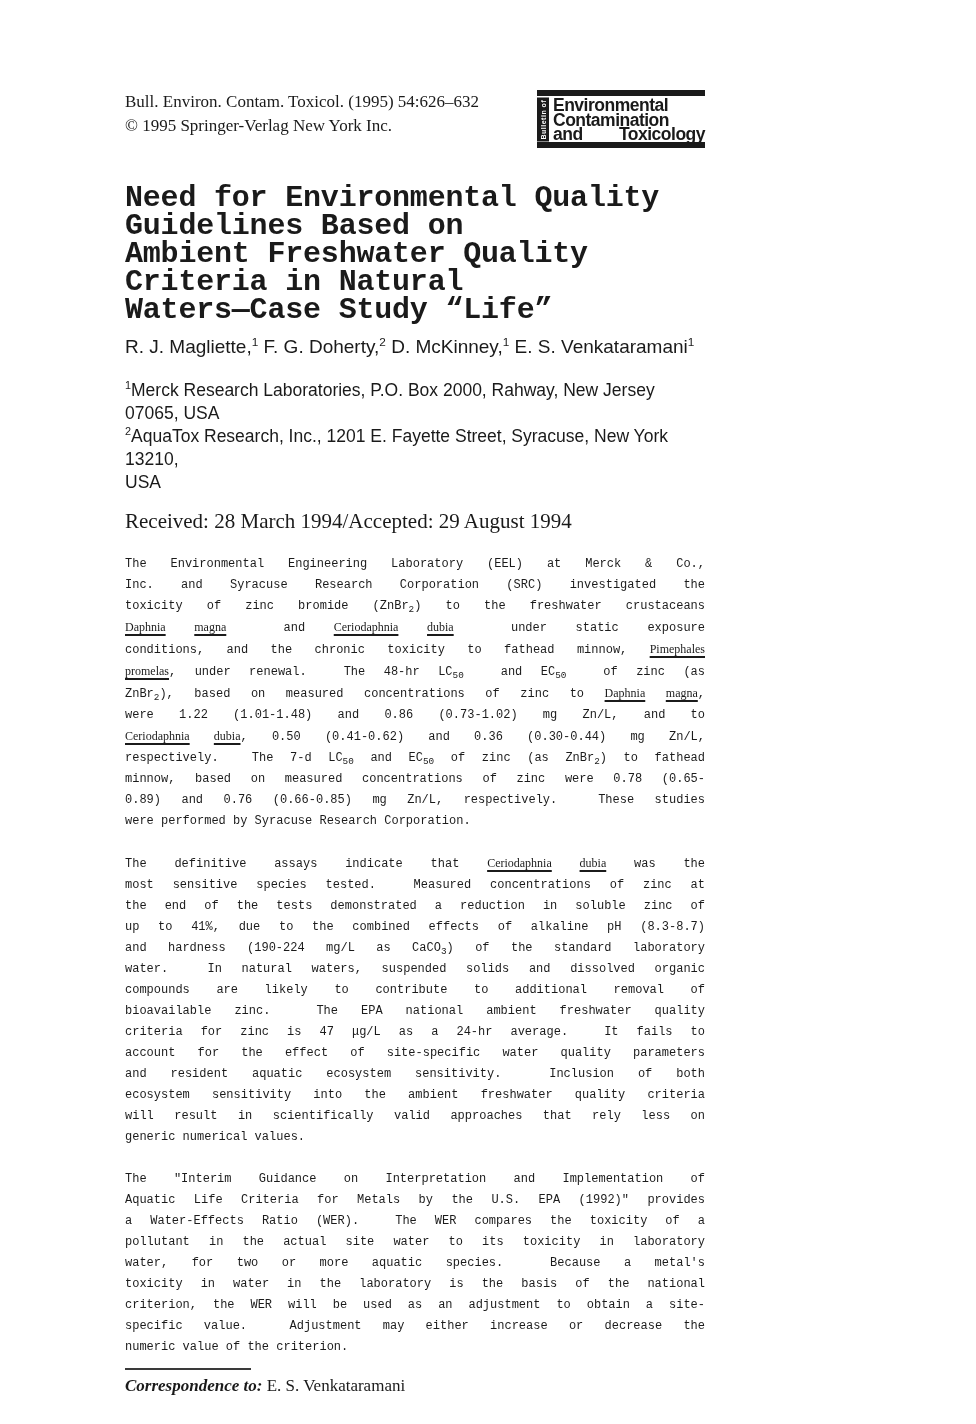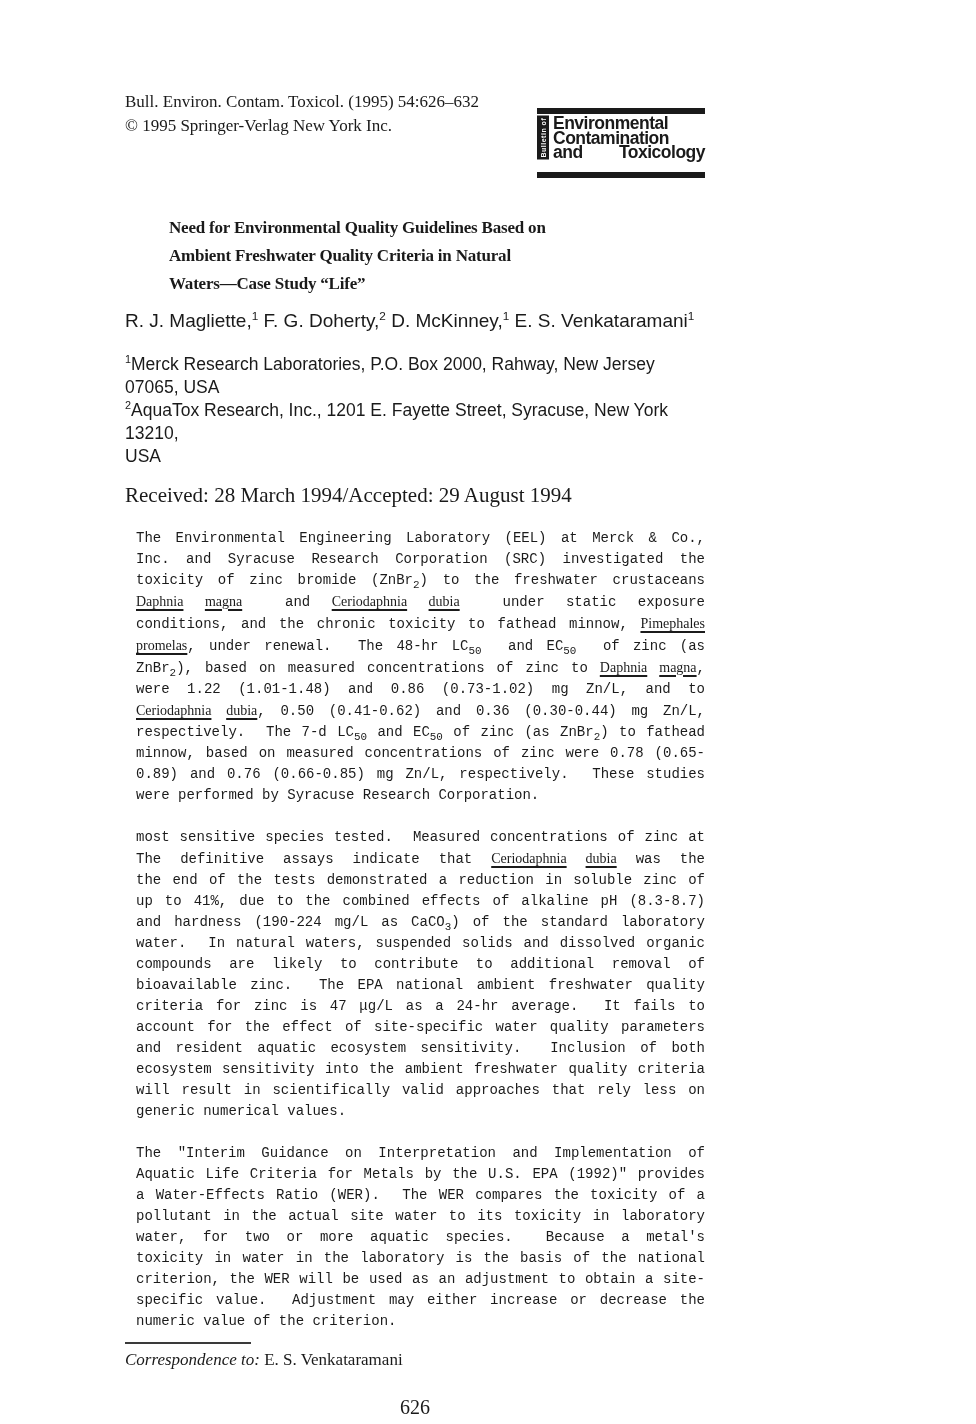--- a/index.html
+++ b/index.html
@@ -8,39 +8,39 @@
     position:relative; width:832px; height:1424px; overflow:hidden;
     background:var(--paper); box-sizing:border-box;
     padding:90px 127px 0 125px; color:var(--ink);
   }
   
   .header { display:flex; justify-content:space-between; align-items:flex-start; }
   .cite-block { font-family:"Liberation Serif","DejaVu Serif",serif; font-size:17px; line-height:24px; }
   .logo {
     width:168px; box-sizing:border-box; display:flex;
     border-top:6px solid var(--ink); border-bottom:6px solid var(--ink);
-    padding:2px 0 12px 0; margin-top:18px;
+    padding:2px 0 0 0; margin-top:0;
   }
   .logo-vert {
     writing-mode:vertical-rl; transform:rotate(180deg);
     background:var(--ink); color:#fff; width:12px;
     font-family:"Liberation Sans","DejaVu Sans",sans-serif; font-size:7px; font-weight:bold;
     display:flex; align-items:center; justify-content:center; letter-spacing:0.5px;
   }
   .logo-text {
     flex:1; padding-left:4px;
     font-family:"Liberation Sans","DejaVu Sans",sans-serif;
     font-weight:700; font-size:17.5px; line-height:14.5px; letter-spacing:-0.5px;
   }
   .logo-line { text-align:justify; text-align-last:justify; }
   
   .title {
     margin-top:36px;
-    font-family:Liberation Serif, serif;
-    font-weight:700; font-size:17px; line-height:28px; letter-spacing:-0.2px;margin-left:44px;
+    font-family:Liberation Mono, monospace;
+    font-weight:700; font-size:30px; line-height:28px; letter-spacing:-0.2px;
   }
   .authors {
     margin-top:12px;
     font-family:"Liberation Sans","DejaVu Sans",sans-serif;
     font-size:19px; line-height:22px;
   }
   .affils {
     margin-top:21px;
     font-family:"Liberation Sans","DejaVu Sans",sans-serif;
     font-size:17.5px; line-height:23px;
@@ -49,31 +49,31 @@
     margin-top:16px;
     font-family:"Liberation Serif","DejaVu Serif",serif;
     font-size:21px; line-height:22px;
   }
   sup { font-size:0.62em; line-height:0; }
   sub { font-size:0.78em; line-height:0; }
   
   .body-text {
     margin-top:22px;
     font-family:"Liberation Mono","DejaVu Sans Mono",monospace;
-    font-size:14px; line-height:21px; color:#1b1b1b;margin-left:11px;
+    font-size:12px; line-height:21px; color:#1b1b1b;
   }
   .para + .para { margin-top:21px; }
   .jline { text-align:justify; text-align-last:justify; }
   .jline.last { text-align-last:auto; }
   .u { text-decoration:underline; text-decoration-thickness:1.5px; text-underline-offset:3px;font-family:Liberation Serif, serif; }
   
   .footer { margin-top:10px; }
   .corr-rule { width:126px; height:2px; background:#3a3a3a; margin-bottom:5px; }
   .corr { font-family:"Liberation Serif","DejaVu Serif",serif; font-size:17px; line-height:22px; }
-  .corr-label { font-style:italic; }
+  .corr-label { font-style:italic;font-weight:bold; }
   .pageno {
     margin-top:25px; text-align:center;
     font-family:"Liberation Serif","DejaVu Serif",serif; font-size:20px;
   }
 </style>
 </head>
 <body>
 
 <div class="page">
 
@@ -118,22 +118,22 @@
         <div class="jline"><span class="u">promelas</span>, under renewal.&nbsp; The 48-hr LC<sub>50</sub>&nbsp; and EC<sub>50</sub>&nbsp; of zinc (as</div>
         <div class="jline">ZnBr<sub>2</sub>), based on measured concentrations of zinc to <span class="u">Daphnia</span> <span class="u">magna</span>,</div>
         <div class="jline">were 1.22 (1.01-1.48) and 0.86 (0.73-1.02) mg Zn/L, and to</div>
         <div class="jline"><span class="u">Ceriodaphnia</span> <span class="u">dubia</span>, 0.50 (0.41-0.62) and 0.36 (0.30-0.44) mg Zn/L,</div>
         <div class="jline">respectively.&nbsp; The 7-d LC<sub>50</sub> and EC<sub>50</sub> of zinc (as ZnBr<sub>2</sub>) to fathead</div>
         <div class="jline">minnow, based on measured concentrations of zinc were 0.78 (0.65-</div>
         <div class="jline">0.89) and 0.76 (0.66-0.85) mg Zn/L, respectively.&nbsp; These studies</div>
         <div class="jline last">were performed by Syracuse Research Corporation.</div>
       </div>
       <div class="para">
+        <div class="jline">The definitive assays indicate that <span class="u">Ceriodaphnia</span> <span class="u">dubia</span> was the</div>
         <div class="jline">most sensitive species tested.&nbsp; Measured concentrations of zinc at</div>
-        <div class="jline">The definitive assays indicate that <span class="u">Ceriodaphnia</span> <span class="u">dubia</span> was the</div>
         <div class="jline">the end of the tests demonstrated a reduction in soluble zinc of</div>
         <div class="jline">up to 41%, due to the combined effects of alkaline pH (8.3-8.7)</div>
         <div class="jline">and hardness (190-224 mg/L as CaCO<sub>3</sub>) of the standard laboratory</div>
         <div class="jline">water.&nbsp; In natural waters, suspended solids and dissolved organic</div>
         <div class="jline">compounds are likely to contribute to additional removal of</div>
         <div class="jline">bioavailable zinc.&nbsp; The EPA national ambient freshwater quality</div>
         <div class="jline">criteria for zinc is 47 μg/L as a 24-hr average.&nbsp; It fails to</div>
         <div class="jline">account for the effect of site-specific water quality parameters</div>
         <div class="jline">and resident aquatic ecosystem sensitivity.&nbsp; Inclusion of both</div>
         <div class="jline">ecosystem sensitivity into the ambient freshwater quality criteria</div>

